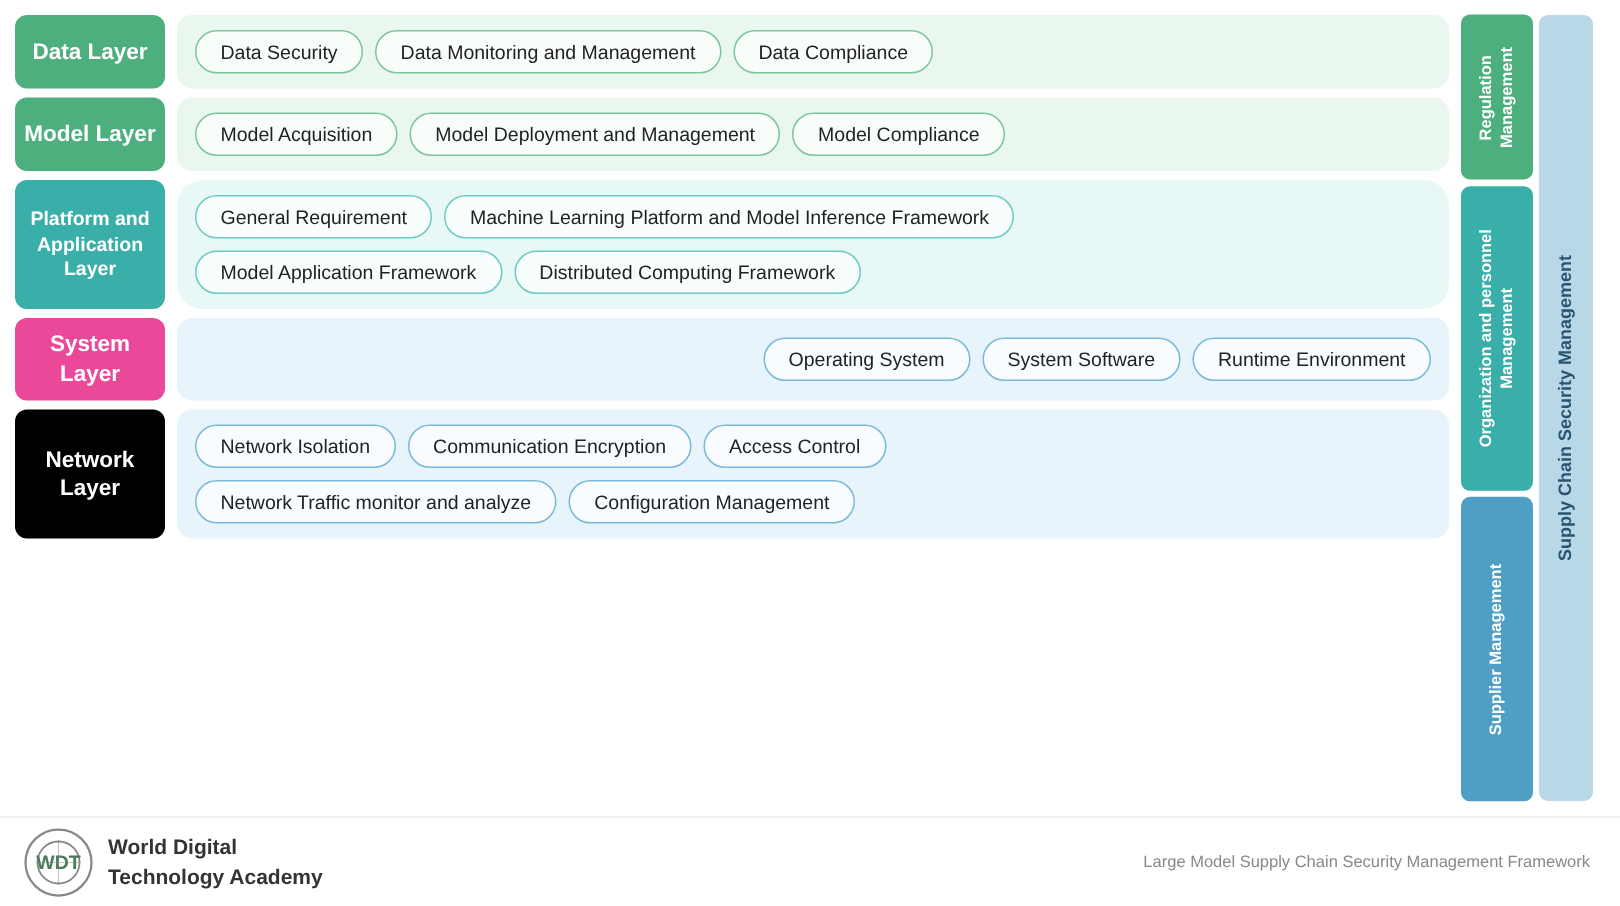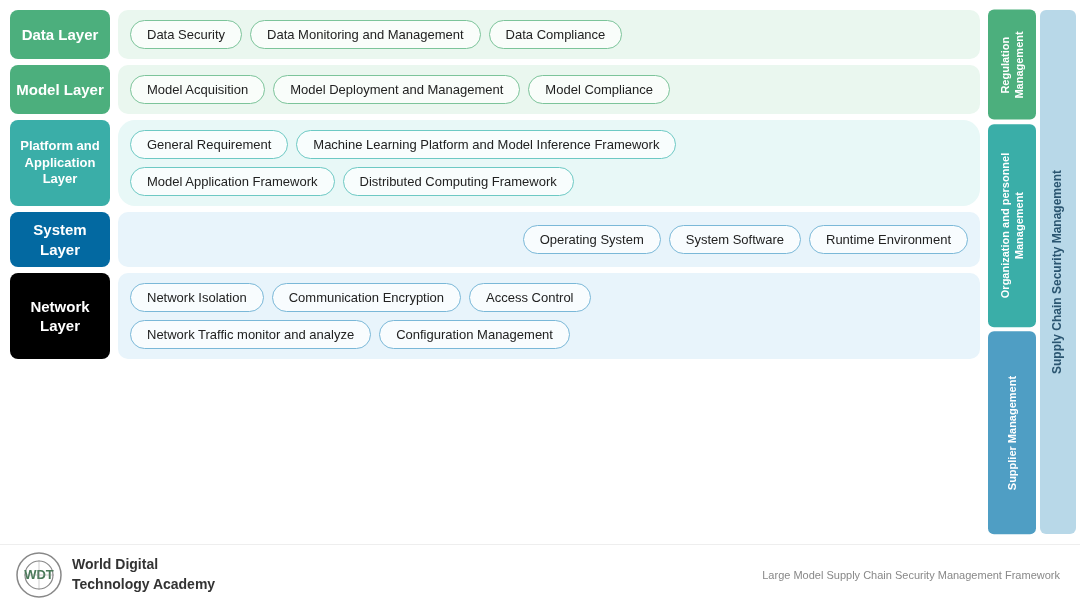--- a/index.html
+++ b/index.html
@@ -16,21 +16,21 @@
       display: flex;
       flex-direction: column;
       width: 1080px;
       height: 604px;
       background: #fff;
     }
 
     .content-area {
       display: flex;
       flex: 1;
-      padding: 10px 4px 10px 10px;
+      padding: 10px 18px 10px 10px;
       gap: 8px;
     }
 
     
     .layers-area {
       display: flex;
       flex-direction: column;
       flex: 1;
       gap: 6px;
     }
@@ -53,21 +53,21 @@
       color: #fff;
       font-weight: bold;
       font-size: 15px;
       text-align: center;
       padding: 8px 4px;
       line-height: 1.3;
     }
 
     .layer-label.green { background: #4caf7d; }
     .layer-label.teal  { background: #3aaea8; }
-    .layer-label.blue  { background: #0369a1; }
+    .layer-label.blue  { background: #ec4899; }
     .layer-label.blue2 { background: #000000; }
 
     
     .layer-content {
       flex: 1;
       border-radius: 10px;
       padding: 10px 12px;
       display: flex;
       flex-wrap: wrap;
       align-items: center;

